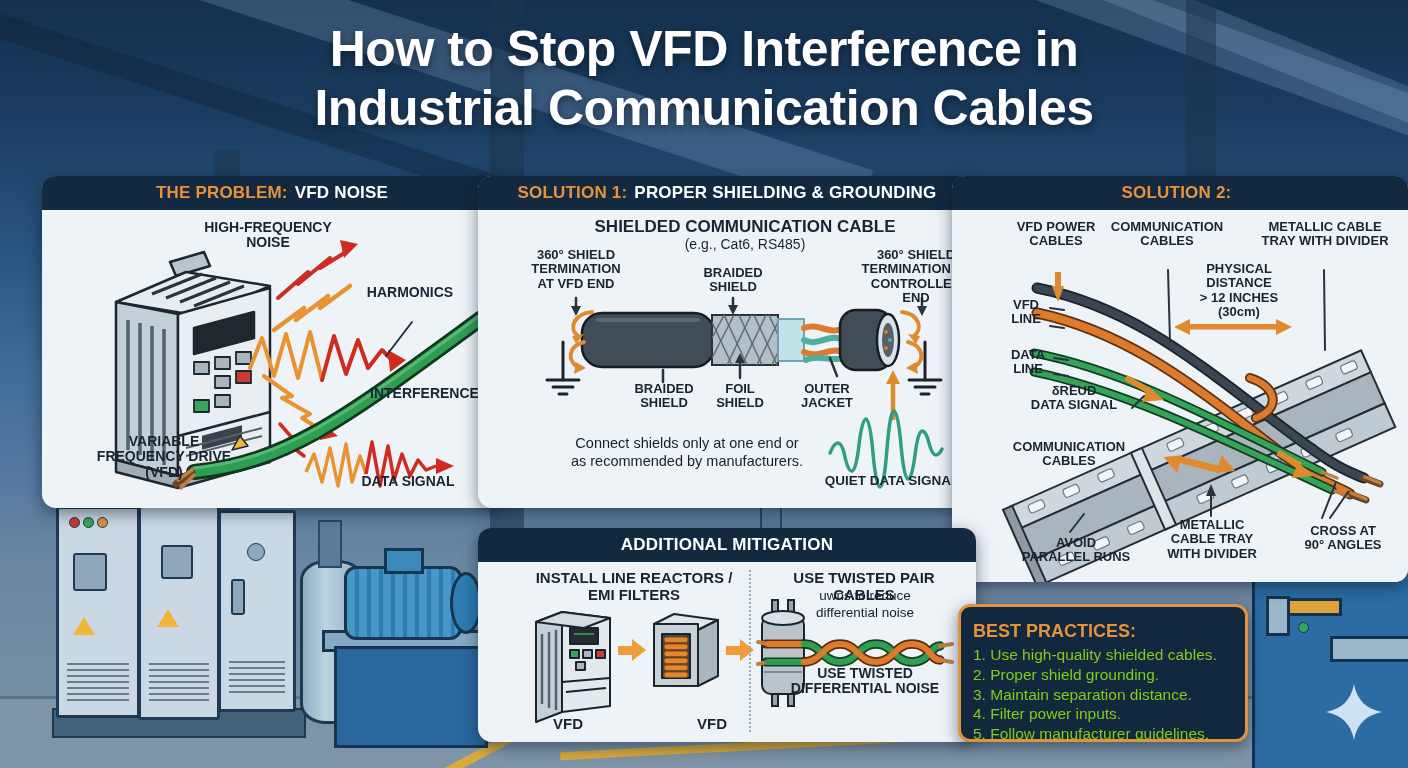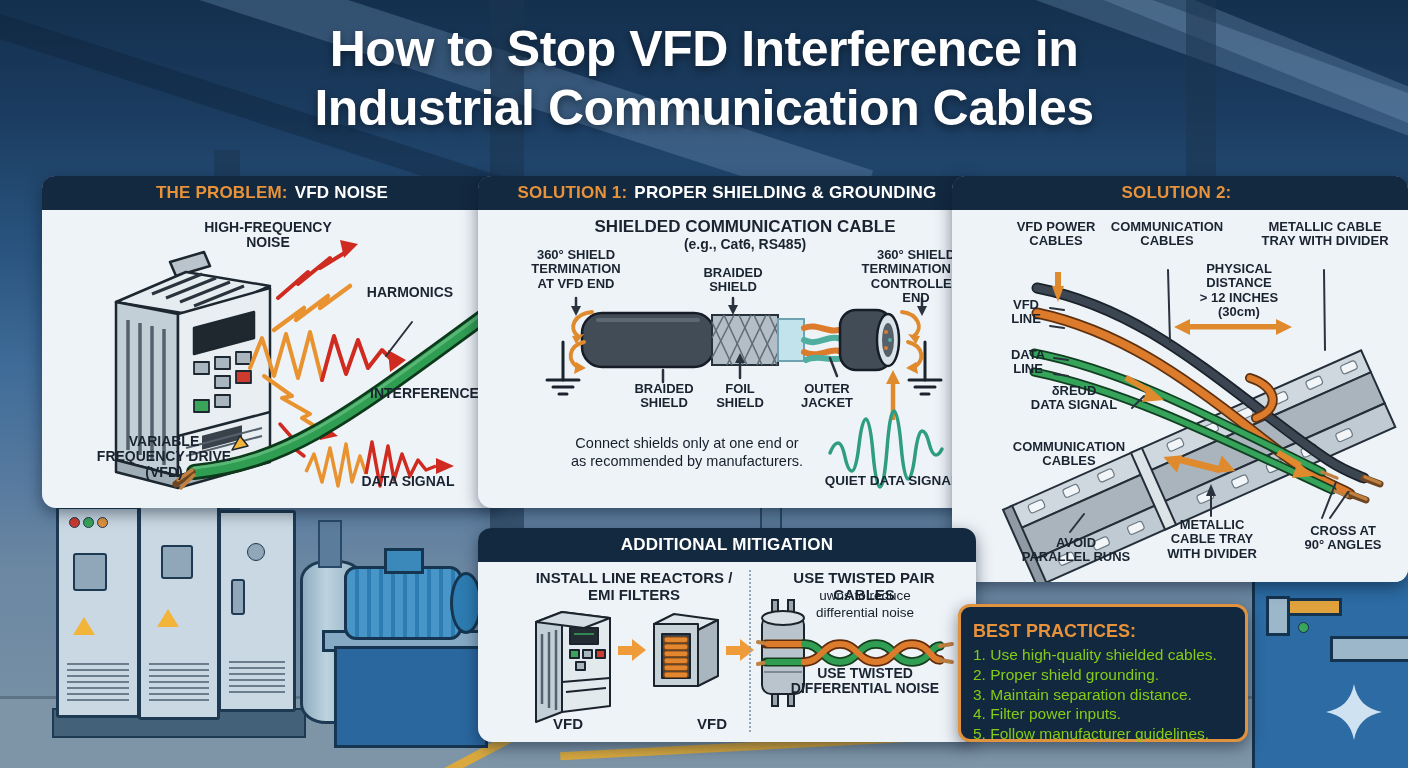--- a/index.html
+++ b/index.html
@@ -24,21 +24,21 @@
   .pipe{position:absolute;background:#5b7d9b;border:2px solid #29496b;}
   
   .panel{position:absolute;z-index:2;border-radius:14px;box-shadow:0 5px 16px rgba(8,22,40,.5);background:#eef3f8;padding-left:44px;}
   .phead{position:absolute;left:0;top:0;right:0;height:34px;background:#13293f;border-radius:13px 13px 0 0;
          display:flex;align-items:center;justify-content:center;font-weight:bold;font-size:17px;color:#ffffff;letter-spacing:.2px;}
   .phead .accent{color:#e8923a;margin-right:7px;}
   .pbody{position:absolute;left:0;top:34px;right:0;bottom:0;background:#eef3f8;border-radius:0 0 13px 13px;overflow:hidden;margin-left:40px;}
   .pbody svg{position:absolute;left:0;top:0;}
   .lbl{position:absolute;color:#1a2430;font-weight:bold;font-size:13px;line-height:1.1;text-align:center;white-space:pre-line;}
   .note{position:absolute;color:#15202b;font-weight:normal;font-size:14.5px;line-height:1.25;text-align:center;}
-  .sub{font-weight:bold;}
+  .sub{font-weight:normal;}
   
   #title{position:absolute;z-index:2;left:0;top:20px;width:100%;text-align:center;color:#fff;font-weight:bold;
          font-size:50px;line-height:1.18;text-shadow:0 3px 8px rgba(0,0,0,.45);letter-spacing:-0.5px;}
   
   #best{position:absolute;z-index:2;left:958px;top:604px;width:290px;height:138px;background:#12283f;
         border:3px solid #e0923e;border-radius:12px;box-shadow:0 5px 16px rgba(8,22,40,.5);box-sizing:border-box;
         padding:14px 12px;}
   #best .bt{color:#e8923a;font-weight:bold;font-size:18px;margin-bottom:3px;}
   #best .bi{color:#84cc16;font-size:15.5px;line-height:1.28;}
   .divider{position:absolute;border-left:2px dotted #93a7b8;}

